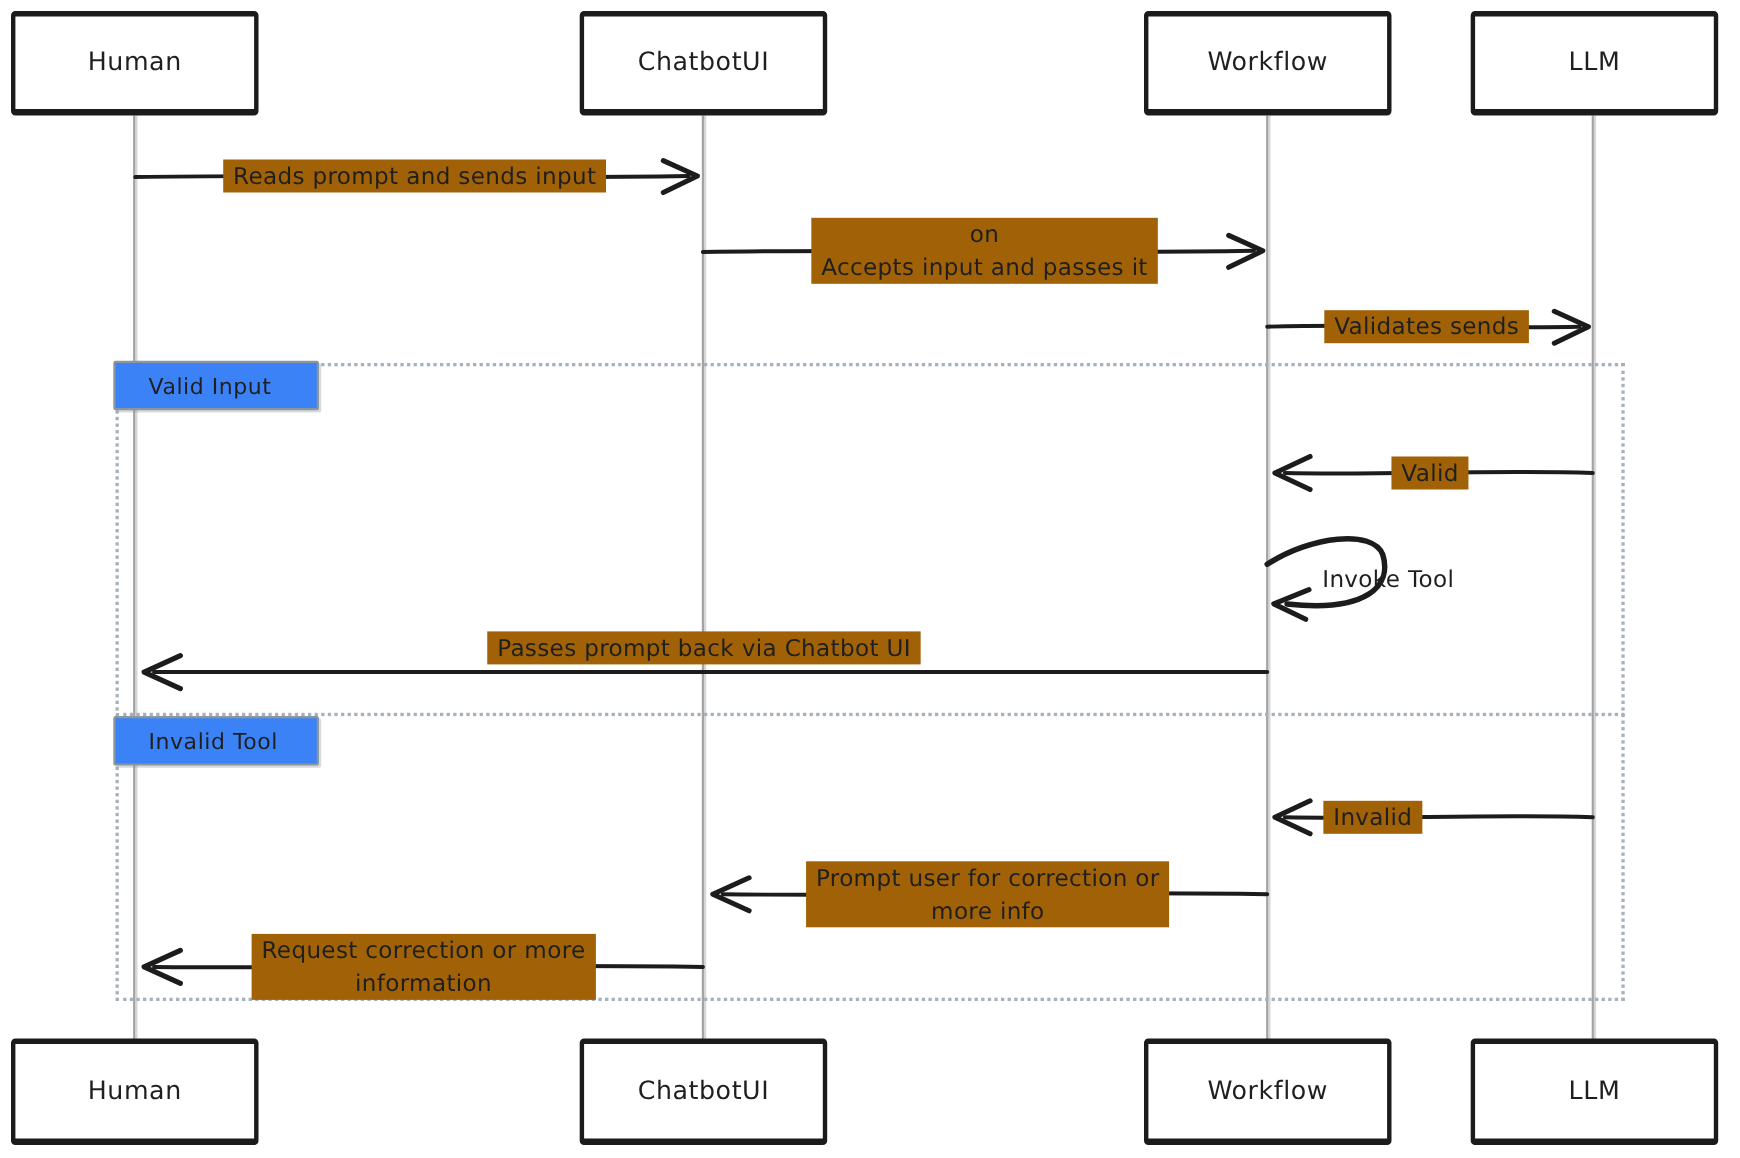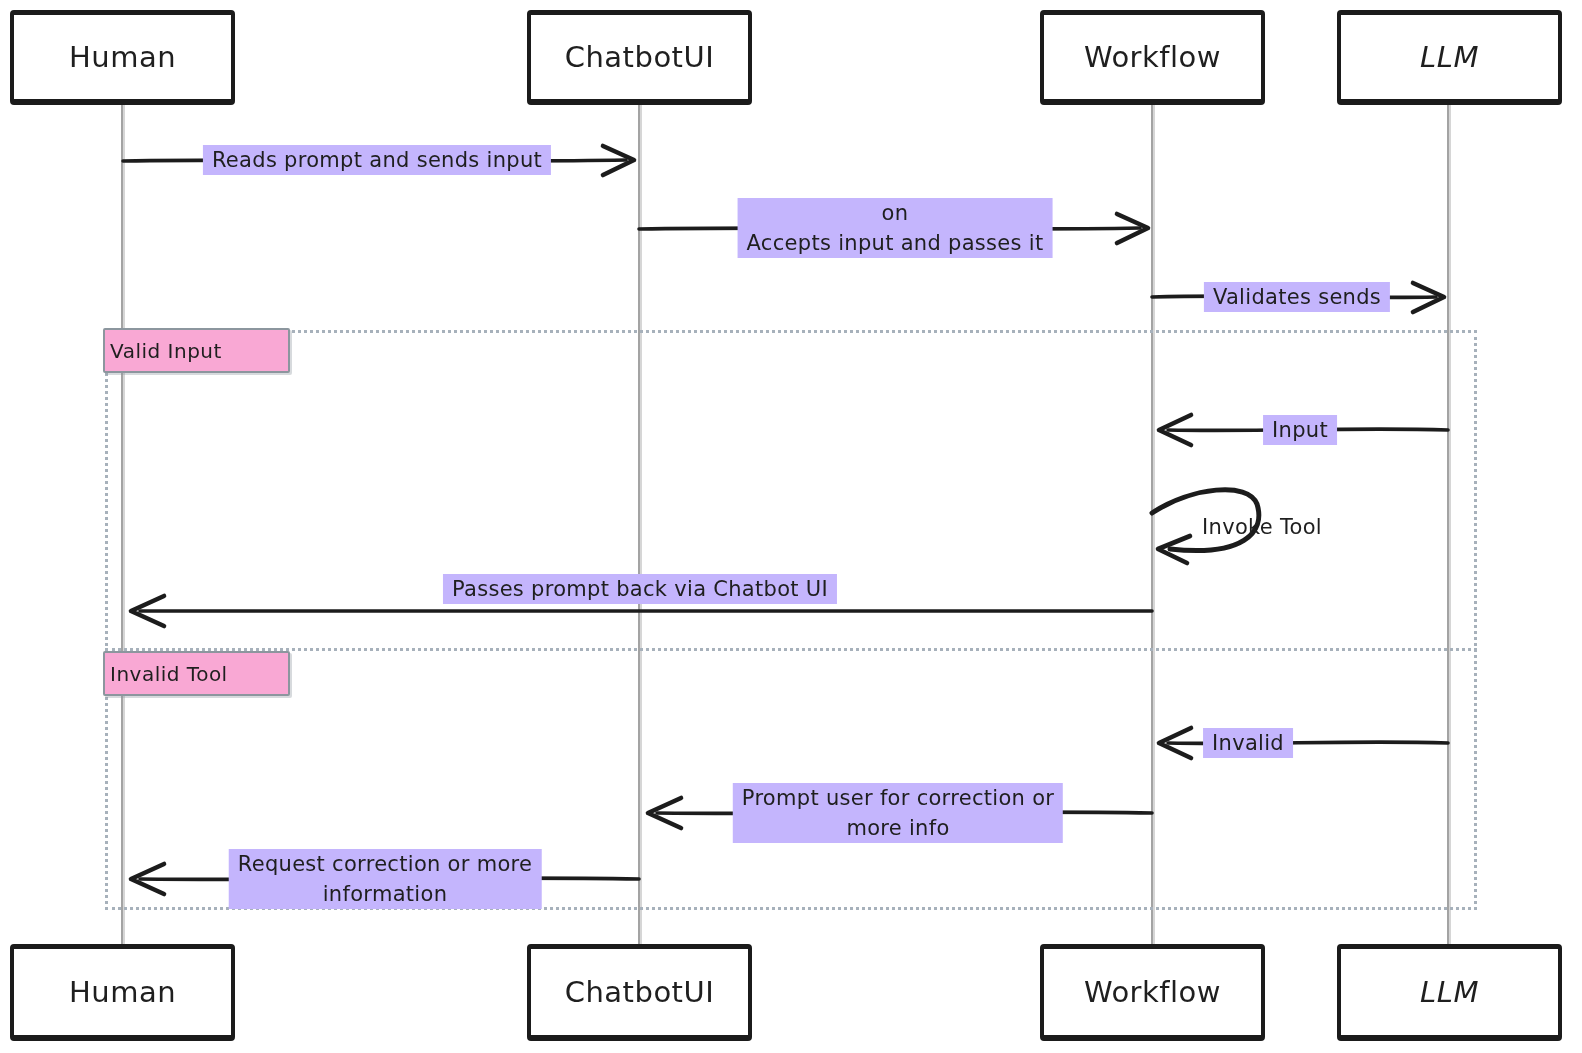--- a/index.html
+++ b/index.html
@@ -19,57 +19,57 @@
   }
   
   .actor-box{
     position:absolute;width:225px;height:95px;
     background:#ffffff;
     border:4px solid #1b1b1b;
     border-top-width:5px;border-bottom-width:6px;
     border-radius:4px;
     box-sizing:border-box;
     display:flex;align-items:center;justify-content:center;
-    font-size:29px;letter-spacing:.5px;
+    font-size:23px;letter-spacing:.5px;
     z-index:5;
   }
   .actor-box.bottom{height:97px;}
-  .actor-box .italic{font-style:italic;}
+  .actor-box .italic{}
   
   .alt-frame{
     position:absolute;left:105px;top:330px;width:1372px;height:580px;
     border:3px dotted #a7b1bb;
     box-sizing:border-box;
     z-index:1;
   }
   .frame-divider{
     position:absolute;left:-3px;right:-3px;top:315px;height:0;
     border-top:3px dotted #a7b1bb;
   }
   .frame-label{
     position:absolute;left:103px;width:187px;height:45px;
-    background:#f9a8d4;
+    background:#3b82f6;
     border:2.5px solid #8c969e;
     border-radius:2px;
     box-sizing:border-box;
     box-shadow:2px 2px 0 rgba(140,150,158,.35);
     display:flex;align-items:center;
-    padding-left:5px;
+    padding-left:30px;
     font-size:20px;letter-spacing:.5px;
     z-index:6;
   }
   
   #arrows{position:absolute;left:0;top:0;z-index:2;}
   #arrows path{stroke:#1c1c1c;fill:none;stroke-linecap:round;stroke-linejoin:round;}
   #arrows .shaft{stroke-width:3.6px;}
   #arrows .head{stroke-width:4.6px;}
   
   .msg-label{
     position:absolute;transform:translate(-50%,-50%);
-    background:#c4b5fd;
+    background:#a16207;
     text-align:center;
     font-size:21px;letter-spacing:.3px;line-height:30px;
     padding:0 9px;
     z-index:3;
   }
   .msg-label span{display:block;white-space:nowrap;}
   .msg-label.no-bg{background:transparent;}
 </style>
 </head>
 <body>
@@ -125,21 +125,21 @@
     <span>Reads prompt and sends input</span>
   </div>
   <div class="msg-label" style="left:895px;top:228px">
     <span>on</span>
     <span>Accepts input and passes it</span>
   </div>
   <div class="msg-label" style="left:1297px;top:297px">
     <span>Validates sends</span>
   </div>
   <div class="msg-label" style="left:1300px;top:430px">
-    <span>Input</span>
+    <span>Valid</span>
   </div>
   <div class="msg-label no-bg" style="left:1262px;top:527px">
     <span>Invoke Tool</span>
   </div>
   <div class="msg-label" style="left:640px;top:589px">
     <span>Passes prompt back via Chatbot UI</span>
   </div>
   <div class="msg-label" style="left:1248px;top:743px">
     <span>Invalid</span>
   </div>

